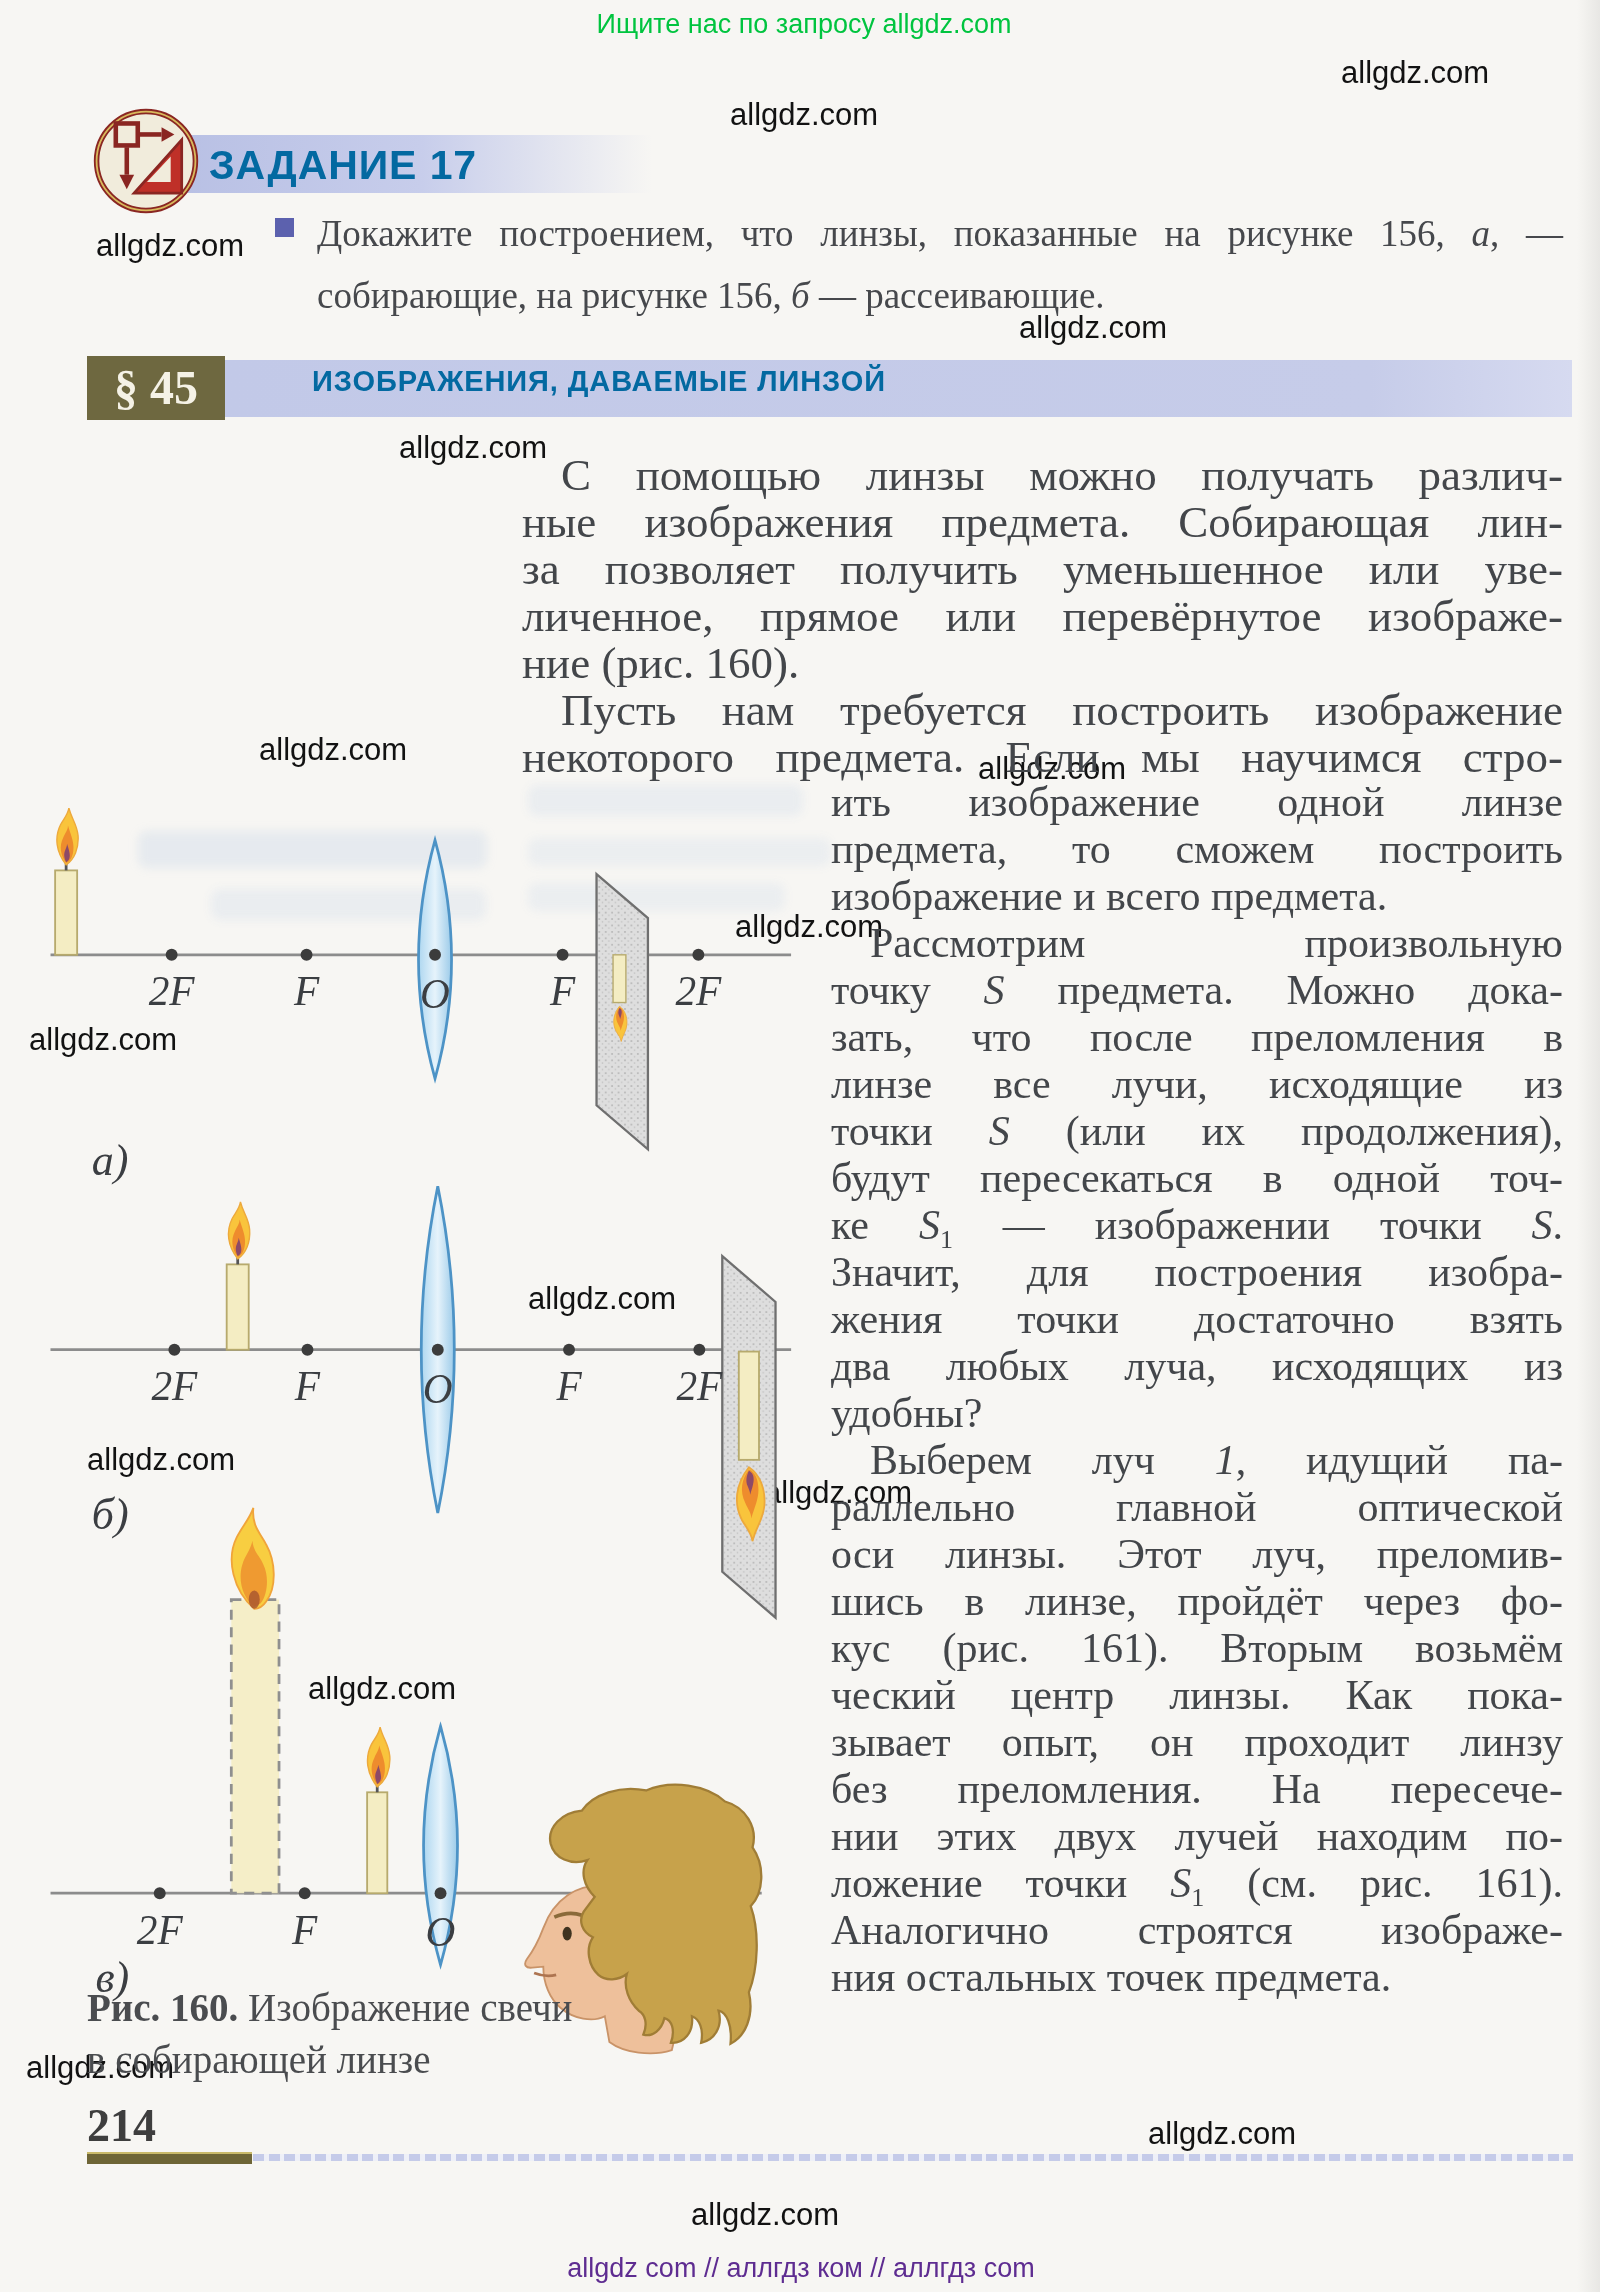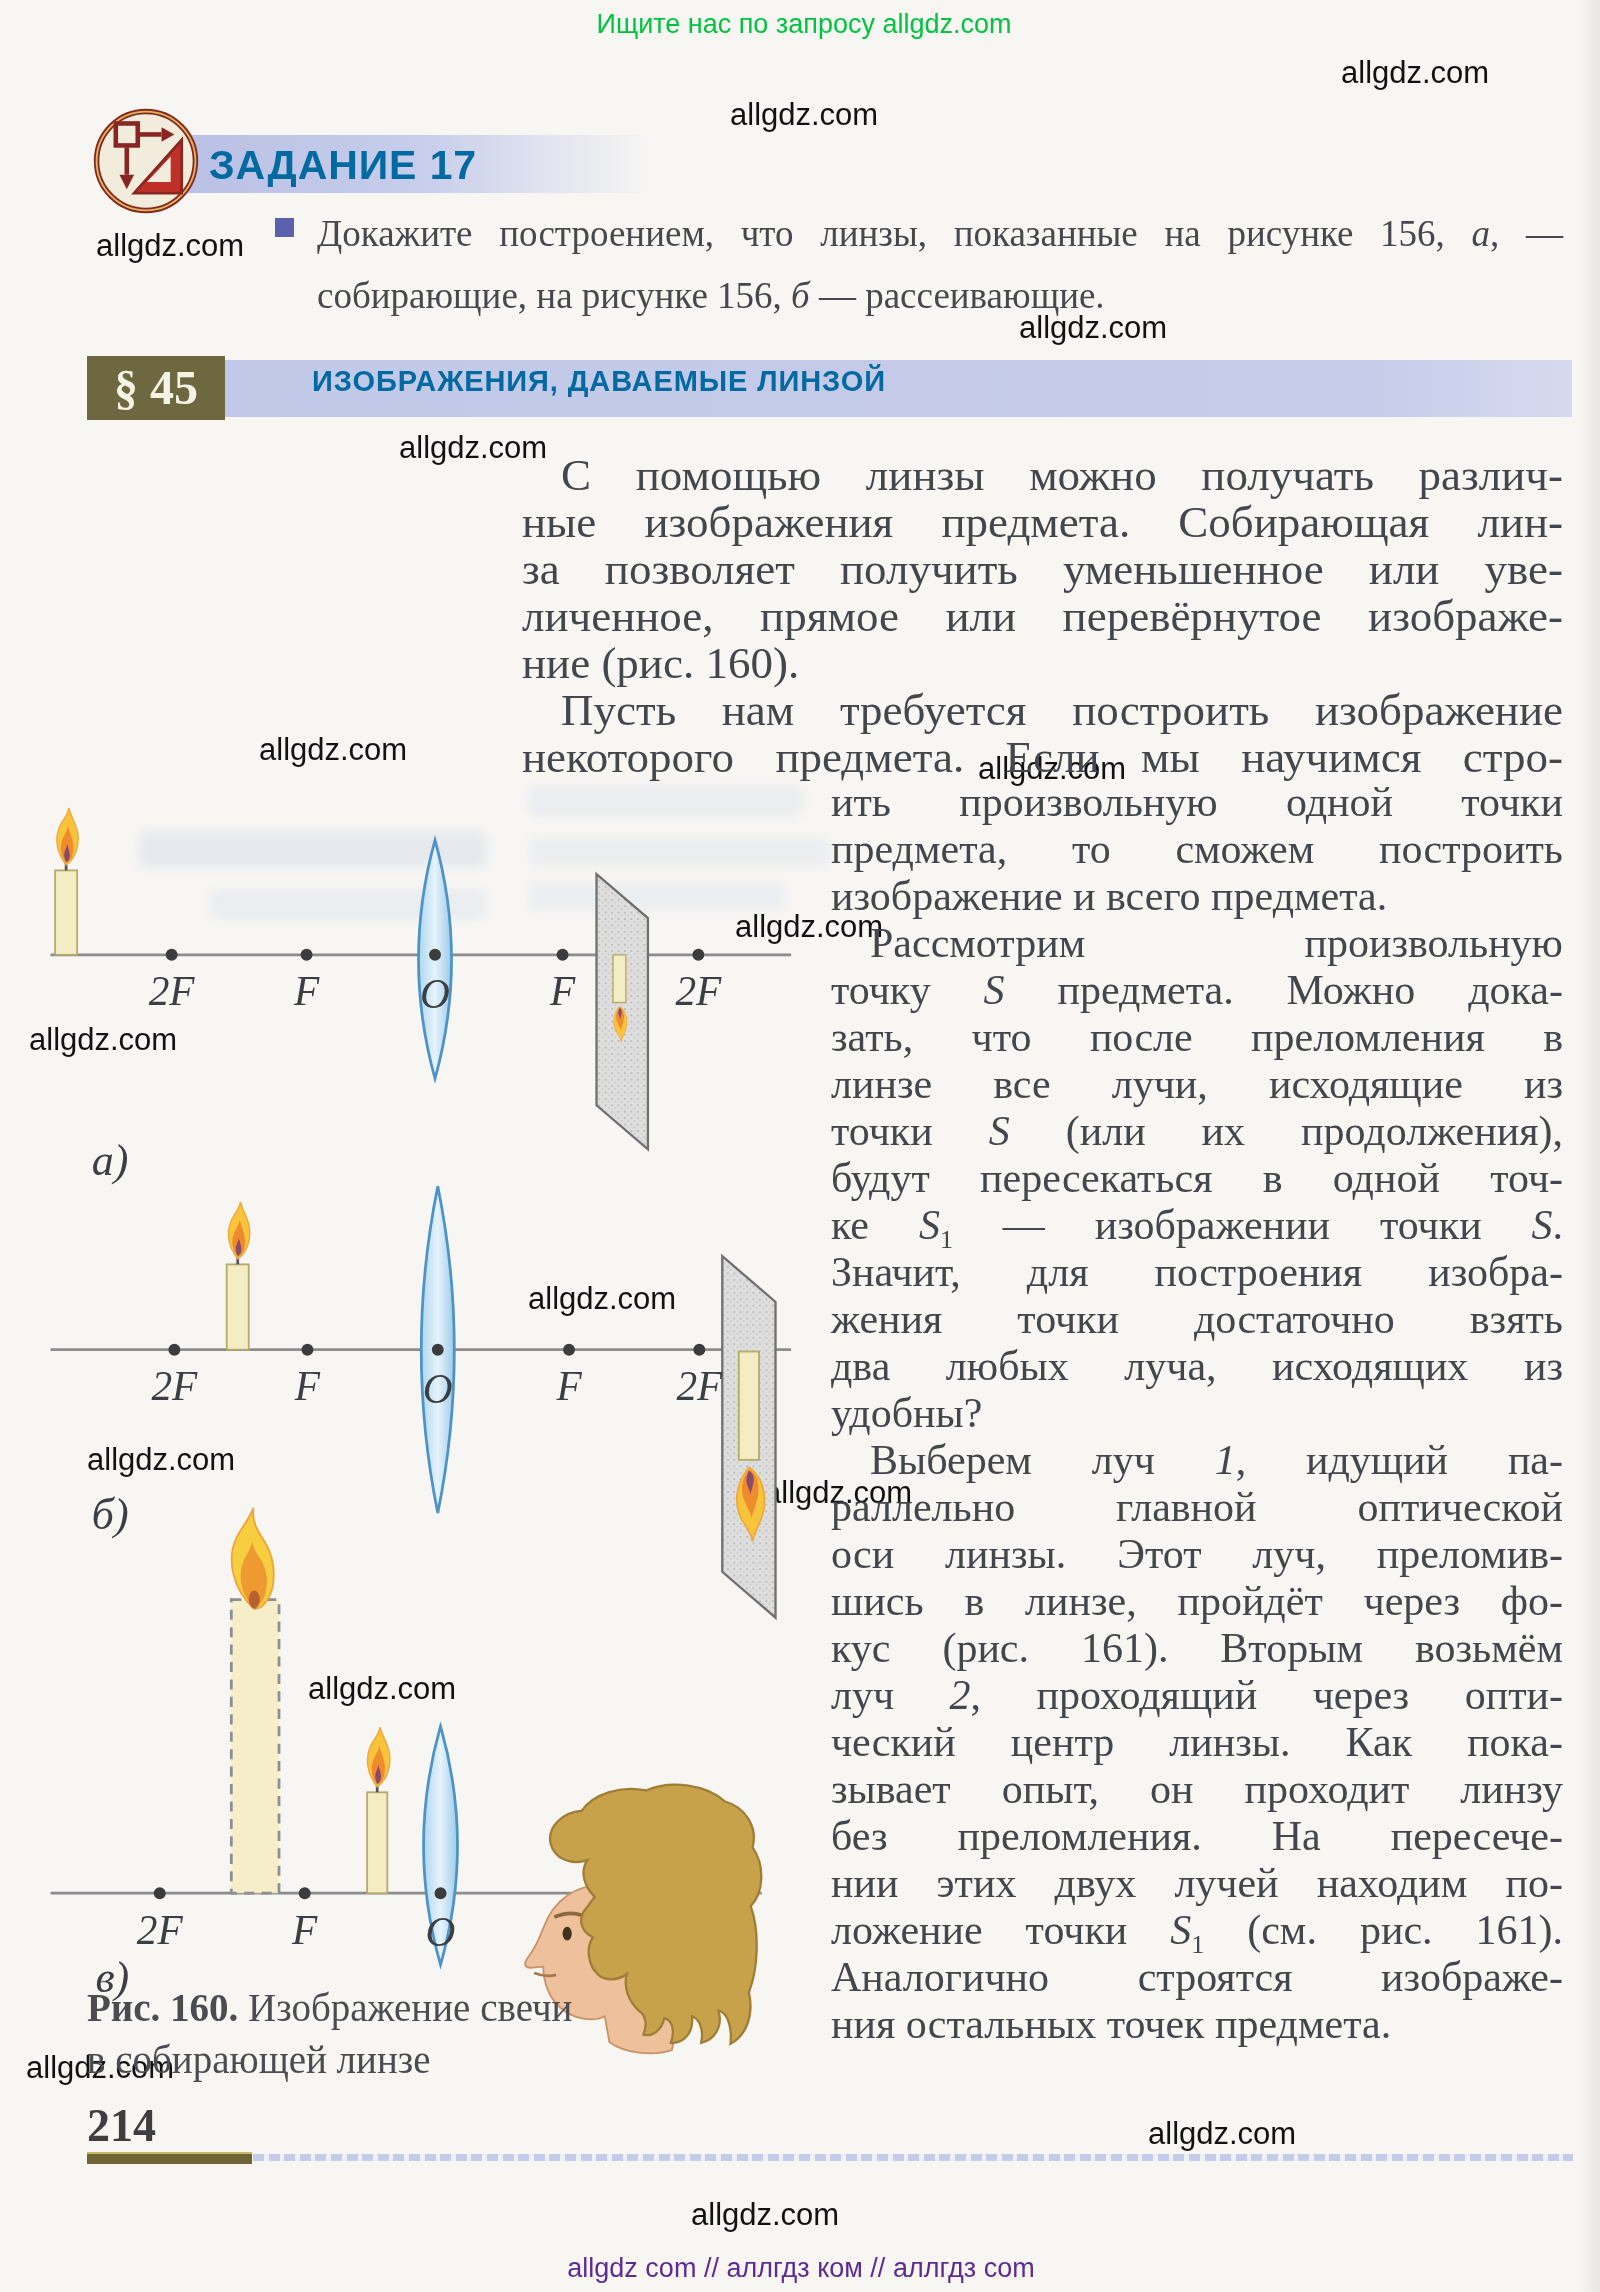--- a/index.html
+++ b/index.html
@@ -131,40 +131,39 @@
   <div class="block-top">
       <div class="tline just ind"><span>С помощью линзы можно получать различ-</span></div>
       <div class="tline just"><span>ные изображения предмета. Собирающая лин-</span></div>
       <div class="tline just"><span>за позволяет получить уменьшенное или уве-</span></div>
       <div class="tline just"><span>личенное, прямое или перевёрнутое изображе-</span></div>
       <div class="tline"><span>ние (рис. 160).</span></div>
       <div class="tline just ind"><span>Пусть нам требуется построить изображение</span></div>
       <div class="tline just"><span>некоторого предмета. Если мы научимся стро-</span></div>
     </div>
   <div class="block-right">
-      <div class="tline just"><span>ить произвольную одной точки</span></div>
+      <div class="tline just"><span>ить изображение одной линзе</span></div>
       <div class="tline just"><span>предмета, то сможем построить</span></div>
       <div class="tline"><span>изображение и всего предмета.</span></div>
       <div class="tline just ind"><span>Рассмотрим произвольную</span></div>
       <div class="tline just"><span>точку </span><span style="font-style: italic;">S</span><span> предмета. Можно дока-</span></div>
       <div class="tline just"><span>зать, что после преломления в</span></div>
       <div class="tline just"><span>линзе все лучи, исходящие из</span></div>
       <div class="tline just"><span>точки </span><span style="font-style: italic;">S</span><span> (или их продолжения),</span></div>
       <div class="tline just"><span>будут пересекаться в одной точ-</span></div>
       <div class="tline just"><span>ке </span><span style="font-style: italic;">S</span><sub>1</sub><span> — изображении точки </span><span style="font-style: italic;">S</span><span>.</span></div>
       <div class="tline just"><span>Значит, для построения изобра-</span></div>
       <div class="tline just"><span>жения точки достаточно взять</span></div>
       <div class="tline just"><span>два любых луча, исходящих из</span></div>
       <div class="tline"><span>удобны?</span></div>
       <div class="tline just ind"><span>Выберем луч </span><span style="font-style: italic;">1</span><span>, идущий па-</span></div>
       <div class="tline just"><span>раллельно главной оптической</span></div>
       <div class="tline just"><span>оси линзы. Этот луч, преломив-</span></div>
       <div class="tline just"><span>шись в линзе, пройдёт через фо-</span></div>
       <div class="tline just"><span>кус (рис. 161). Вторым возьмём</span></div>
-      <div class="tline just"><span>луч </span><span style="font-style: italic;">2</span><span>, проходящий через опти-</span></div>
       <div class="tline just"><span>ческий центр линзы. Как пока-</span></div>
       <div class="tline just"><span>зывает опыт, он проходит линзу</span></div>
       <div class="tline just"><span>без преломления. На пересече-</span></div>
       <div class="tline just"><span>нии этих двух лучей находим по-</span></div>
       <div class="tline just"><span>ложение точки </span><span style="font-style: italic;">S</span><sub>1</sub><span> (см. рис. 161).</span></div>
       <div class="tline just"><span>Аналогично строятся изображе-</span></div>
       <div class="tline"><span>ния остальных точек предмета.</span></div>
     </div>
 
   <svg style="left:0;top:808px;" width="826" height="390" viewBox="0 0 900 425">

